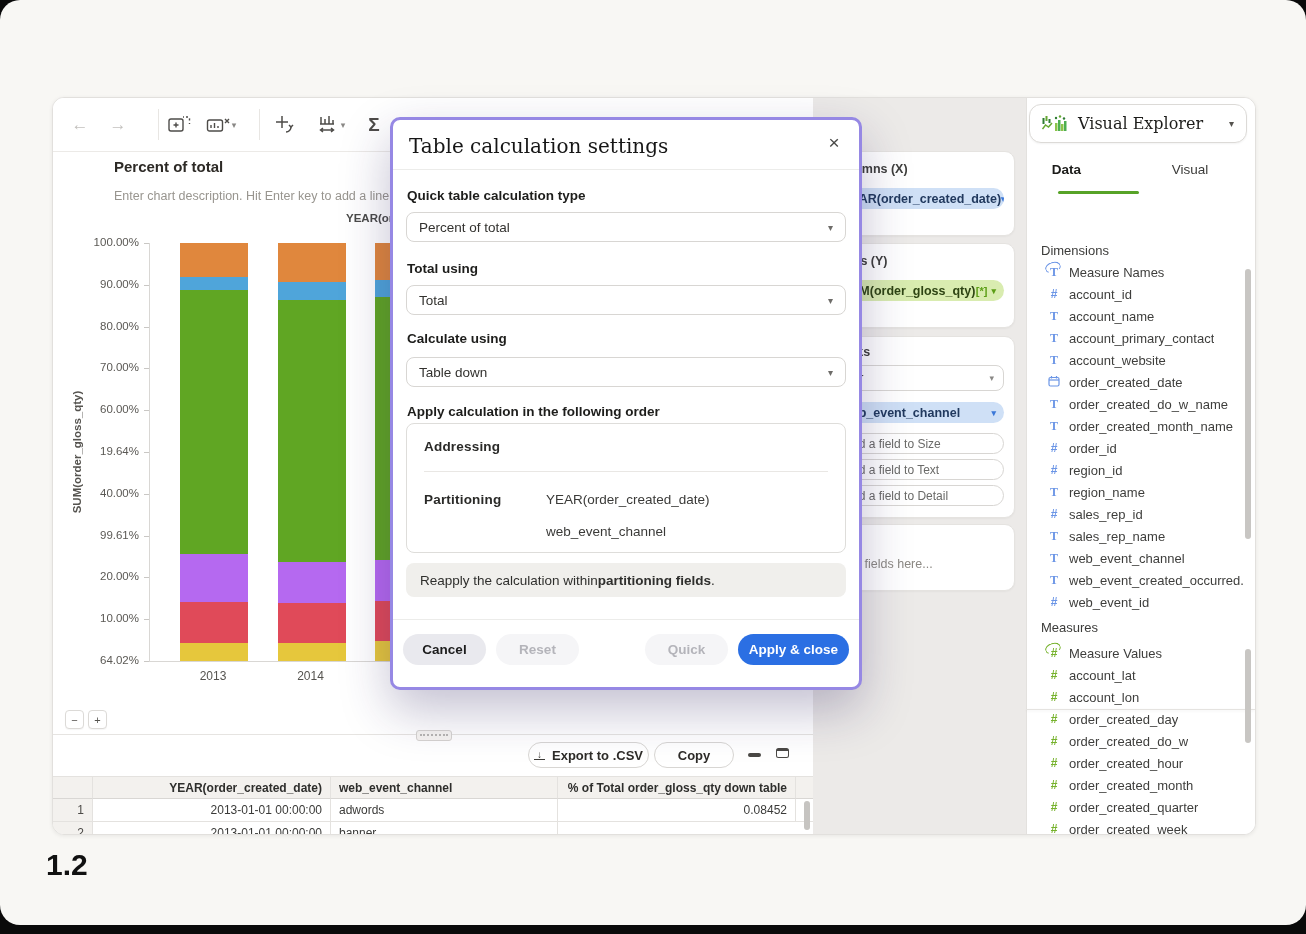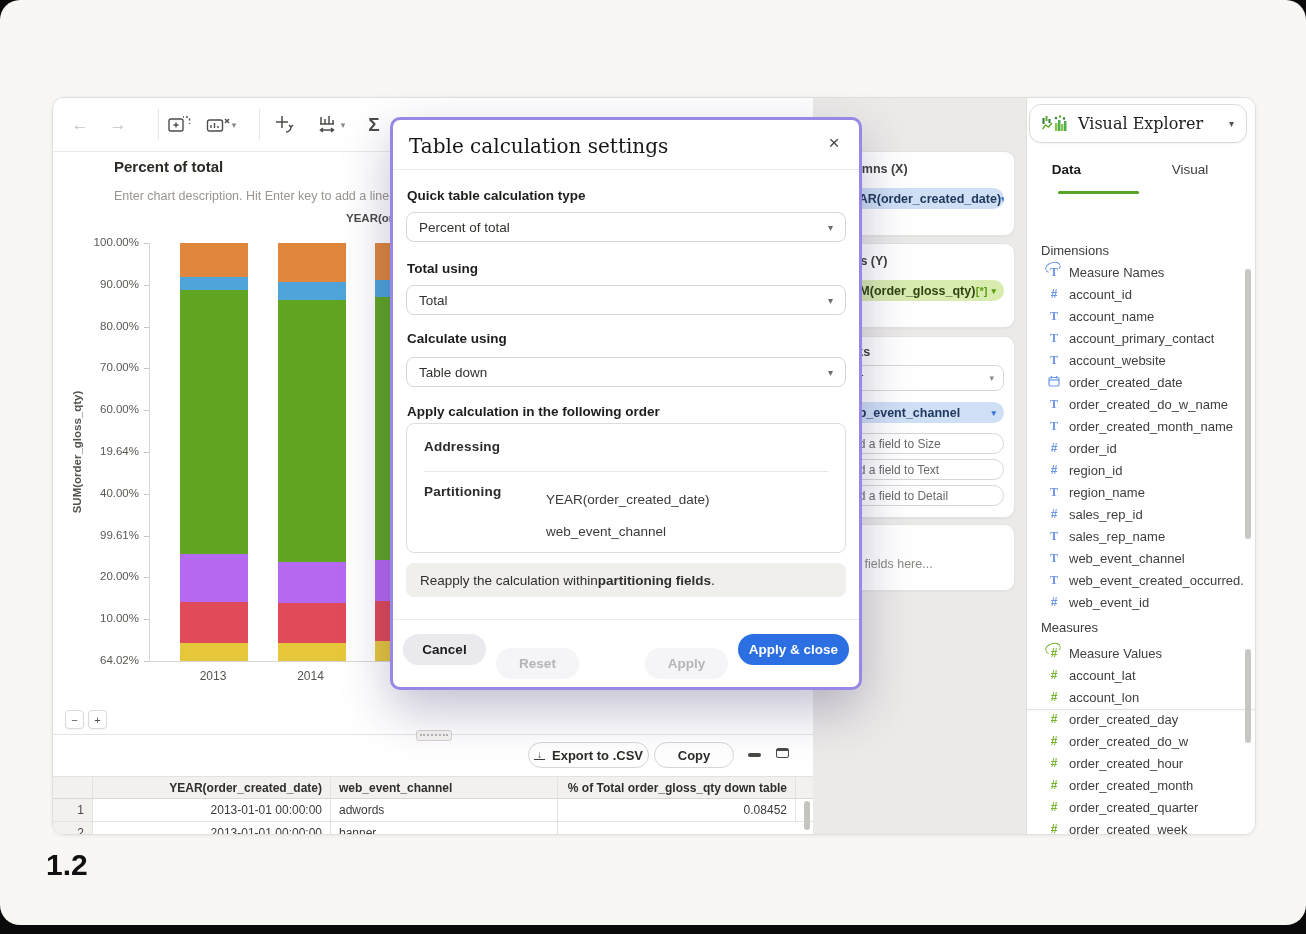--- a/index.html
+++ b/index.html
@@ -93,21 +93,21 @@
   .m-select{left:13px;right:13px;height:30px;border:1px solid #d8d6d3;border-radius:8px;display:flex;align-items:center;padding:0 12px;font-size:13.5px;color:#33322f;box-sizing:border-box;background:#fff;}
   .m-select .pcaret{margin-left:auto;color:#6e6c69;font-size:10px;}
   .m-box{left:13px;right:13px;top:303px;height:130px;border:1px solid #deddda;border-radius:8px;box-sizing:border-box;}
   .m-box .bx-lbl{position:absolute;left:17px;font-size:13.5px;font-weight:700;color:#2a2a28;letter-spacing:.2px;}
   .m-box .bx-div{position:absolute;left:17px;right:17px;top:47px;height:1px;background:#e9e7e4;}
   .m-box .bx-val{position:absolute;left:139px;font-size:13.5px;color:#3a3a38;}
   .m-note{left:13px;right:13px;top:443px;height:34px;background:#f0efec;border-radius:8px;display:flex;align-items:center;padding:0 14px;font-size:13.5px;color:#2f2f2d;box-sizing:border-box;}
   .m-fdiv{left:0;top:499px;width:100%;height:1px;background:#ececea;}
   .mbtn{top:514px;height:31px;border-radius:16px;display:flex;align-items:center;justify-content:center;font-size:13.5px;box-sizing:border-box;}
   .mbtn.cancel{left:10px;width:83px;background:#e9e9ee;color:#1c1c1c;font-weight:600;}
-  .mbtn.ghost{background:#f5f5f7;color:#b4b4ba;font-weight:600;margin-top:14px;}
+  .mbtn.ghost{background:#f5f5f7;color:#b4b4ba;font-weight:600;}
   .mbtn.reset{left:103px;width:83px;}
   .mbtn.apply{right:131px;width:83px;}
   .mbtn.primary{right:10px;width:111px;background:#2b6fe3;color:#fff;font-weight:600;}
   
   .version{position:absolute;left:46px;top:848px;font-size:30px;font-weight:700;color:#111;}
 </style>
 </head>
 <body>
 
 <div id="canvas">
@@ -461,32 +461,32 @@
     <div class="m-label" style="top:211px">Calculate using</div>
     <div class="m-select" style="top:237px">
       <span>Table down</span>
       <span class="pcaret">▾</span>
     </div>
 
     <div class="m-label" style="top:284px">Apply calculation in the following order</div>
     <div class="m-box">
       <div class="bx-lbl" style="top:15px">Addressing</div>
       <div class="bx-div"></div>
-      <div class="bx-lbl" style="top:60px">Partitioning</div>
+      <div class="bx-lbl" style="top:68px">Partitioning</div>
       <div class="bx-val" style="top:68px">YEAR(order_created_date)</div>
       <div class="bx-val" style="top:100px">web_event_channel</div>
     </div>
 
     <div class="m-note">
       <span>Reapply the calculation within </span>
         <b>partitioning fields</b>
         <span>.</span>
     </div>
 
     <div class="m-fdiv"></div>
     <div class="mbtn cancel">Cancel</div>
     <div class="mbtn ghost reset">Reset</div>
-    <div class="mbtn ghost apply">Apply</div>
+    <div class="mbtn ghost apply">Quick</div>
     <div class="mbtn primary">Apply &amp; close</div>
   </div>
 
   <div class="version">1.2</div>
 </div>
 
 </body></html>

